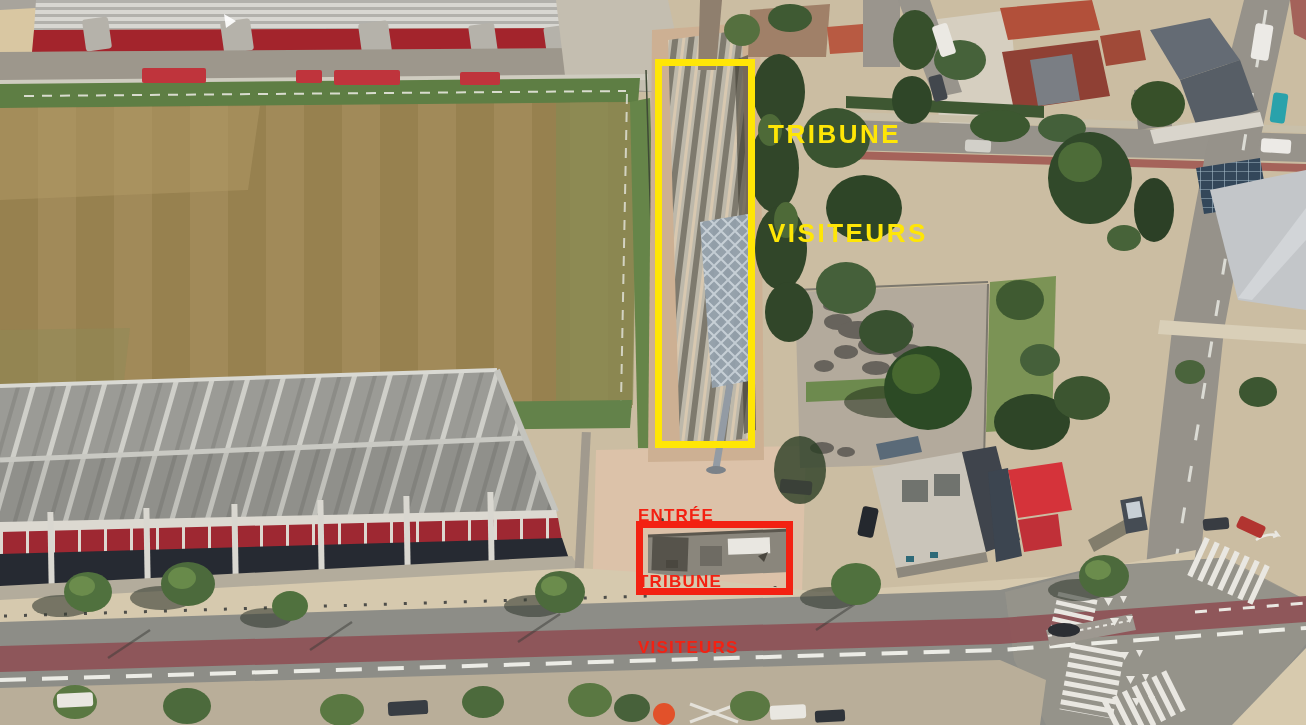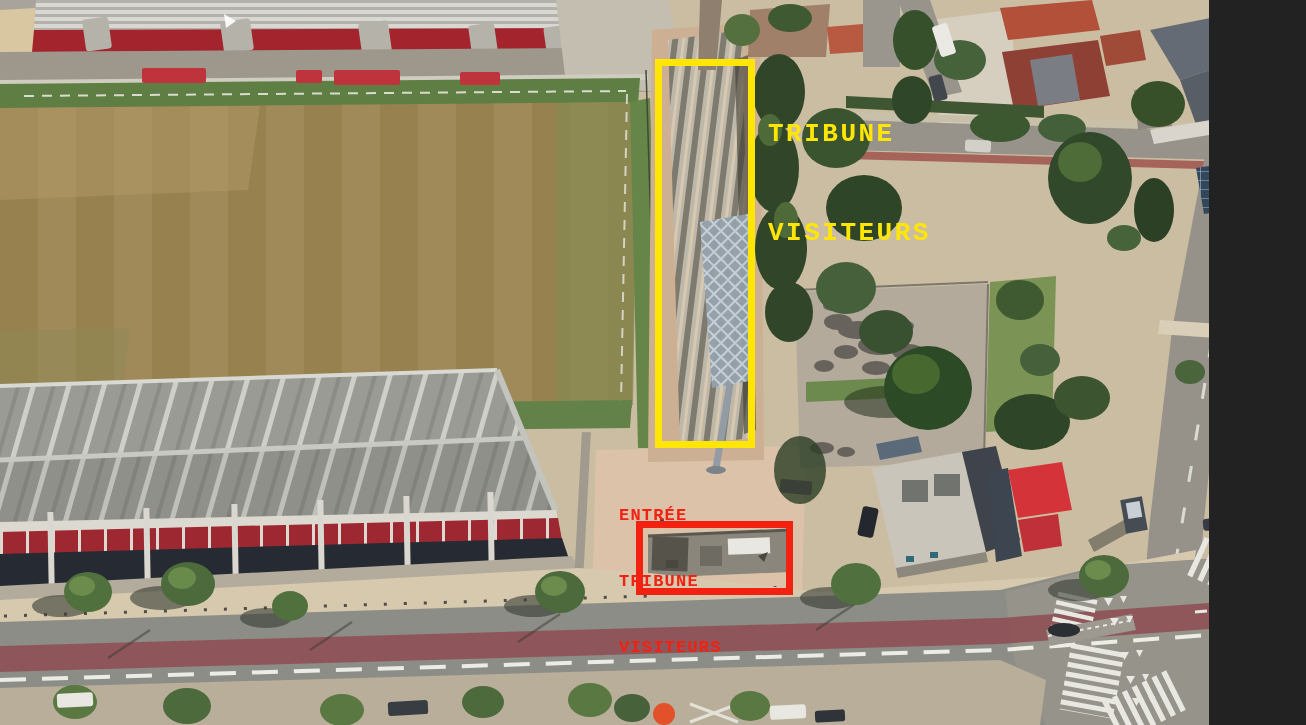--- a/index.html
+++ b/index.html
@@ -1,33 +1,33 @@
 <!DOCTYPE html>
 <html style="--highlight_yellow: #FFE606; --highlight_red: #F32112;"><head>
 <meta charset="utf-8">
 <style>
   html,body{margin:0;padding:0;background:#222;}
   .stage{
-    position:relative;width:1209px;height:725px;overflow:hidden;
-    font-family:Liberation Mono, monospace;background:#cbbda2;
+    position:relative;width:1306px;height:725px;overflow:hidden;
+    font-family:Liberation Sans, sans-serif;background:#cbbda2;
   }
   .stage svg{position:absolute;left:0;top:0;}
   .hl-box{position:absolute;box-sizing:border-box;background:transparent;}
   .hl-box.yellow{border:7px solid var(--highlight_yellow,#ffe606);}
   .hl-box.red{border:7px solid var(--highlight_red,#f32112);}
   .map-label{position:absolute;font-weight:800;white-space:pre;}
   .label-tribune{
     color:var(--highlight_yellow,#ffe606);
     font-size:26px;line-height:33px;letter-spacing:2.5px;
     left:768px;top:52px;
   }
   .label-entrance{
     color:var(--highlight_red,#f32112);
     font-size:17px;line-height:22px;letter-spacing:1.2px;
-    left:619px;top:461px;
+    left:638px;top:461px;
   }
 </style>
 </head>
 <body>
 
 <div class="stage">
 <svg width="1306" height="725" viewBox="0 0 1306 725">
   <defs>
     <pattern id="northSteps" width="10" height="7" patternUnits="userSpaceOnUse">
       <rect width="10" height="7" fill="#d8d7d2"></rect>

